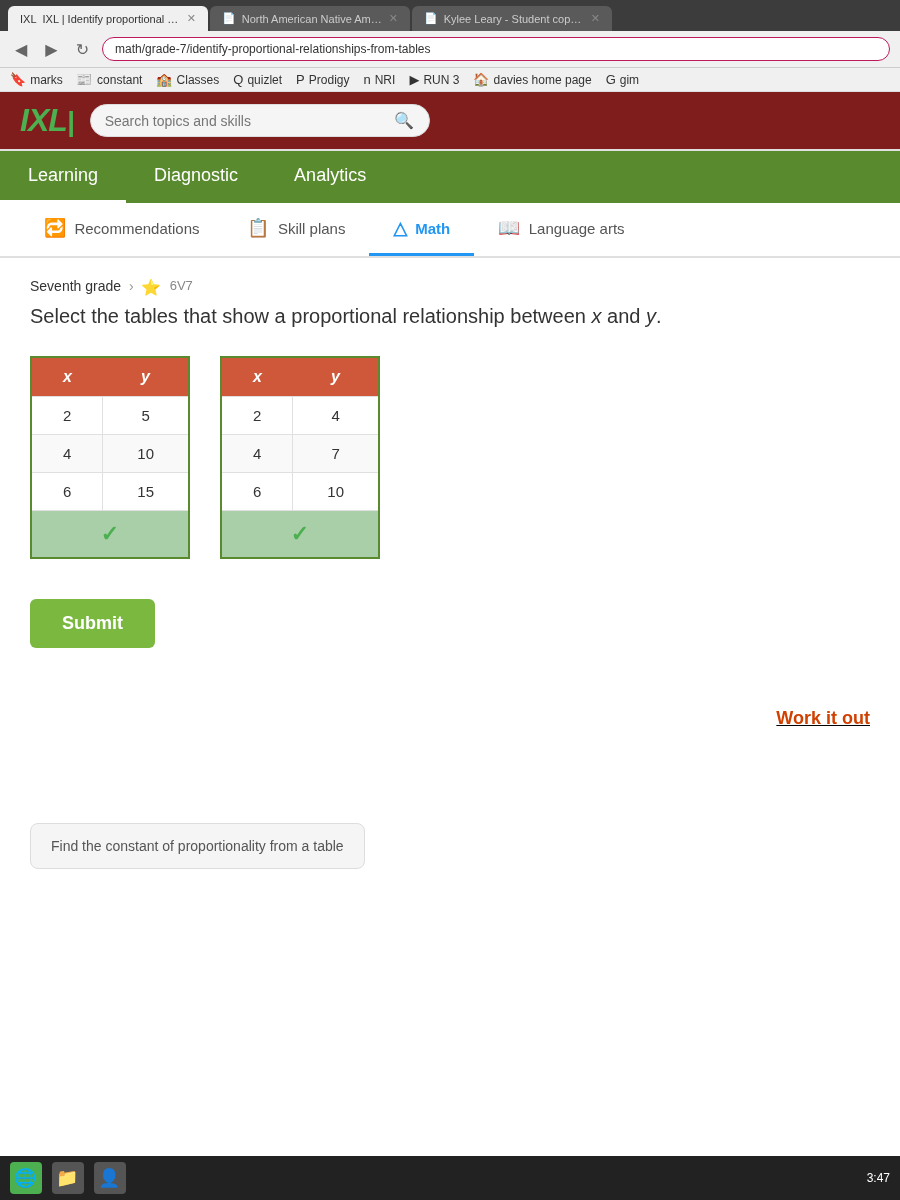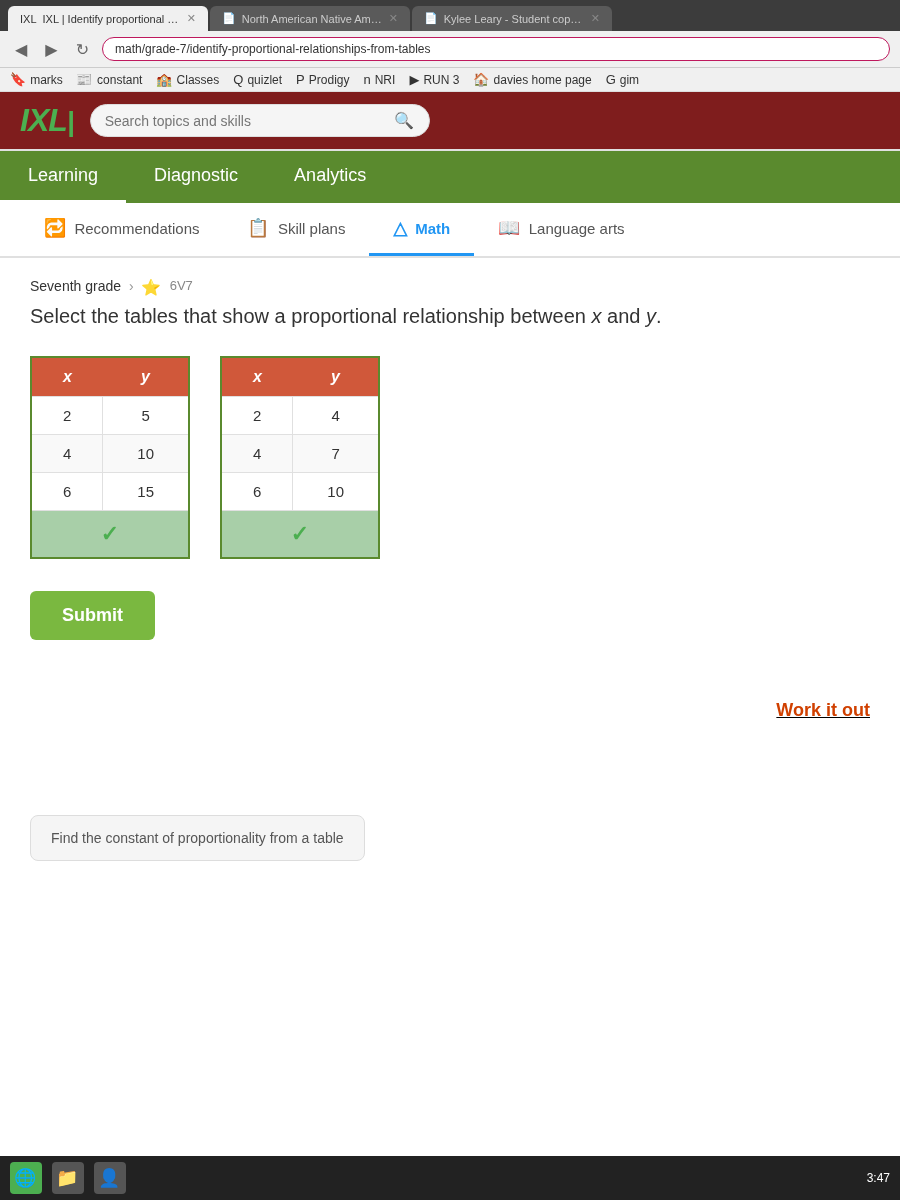--- a/index.html
+++ b/index.html
@@ -70,21 +70,21 @@
     .data-table tr:nth-child(odd) td { background: white; }
     .check-row { background: #a8cfa8 !important; }
     .check-row td { background: #a8cfa8 !important; border: none; }
     .check-cell { text-align: center; padding: 10px; }
     .check-mark { color: #4caf50; font-size: 22px; font-weight: bold; }
 
     
     .data-table-wrap.selected .data-table { border: 2px solid #5a8a2e; }
 
     
-    .submit-btn { background: #7ab840; color: white; border: none; padding: 14px 32px; font-size: 18px; font-weight: bold; border-radius: 6px; cursor: pointer; margin-top: 2px; }
+    .submit-btn { background: #7ab840; color: white; border: none; padding: 14px 32px; font-size: 18px; font-weight: bold; border-radius: 6px; cursor: pointer; margin-top: 10px; }
     .work-title { color: #d04000; font-size: 18px; font-weight: bold; margin-bottom: 8px; }
     .work-subtitle { font-size: 15px; color: #333; }
 
     .bottom-hint { background: #f5f5f5; border: 1px solid #ddd; border-radius: 8px; padding: 14px 20px; margin-top: 64px; display: inline-block; font-size: 14px; color: #555; cursor: pointer; }
 
     
     .taskbar { background: #222; height: 44px; display: flex; align-items: center; justify-content: space-between; padding: 0 10px; position: fixed; bottom: 0; width: 900px; }
     .taskbar-left { display: flex; align-items: center; gap: 10px; }
     .taskbar-icon { width: 32px; height: 32px; border-radius: 4px; display: flex; align-items: center; justify-content: center; font-size: 18px; cursor: pointer; }
     .taskbar-right { display: flex; align-items: center; gap: 8px; color: white; font-size: 12px; }

